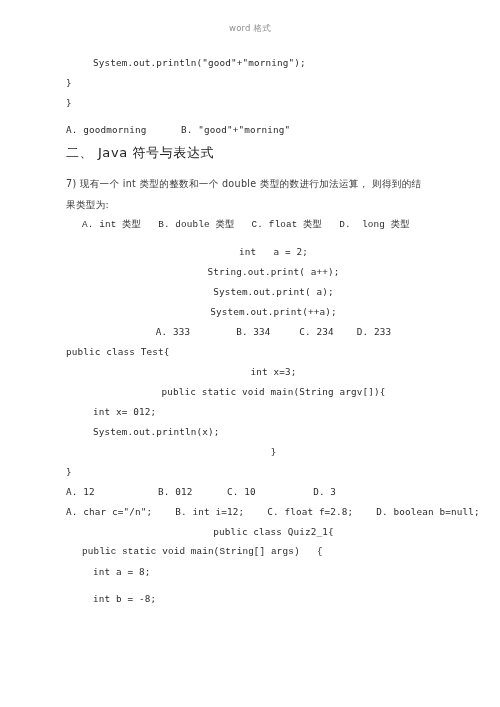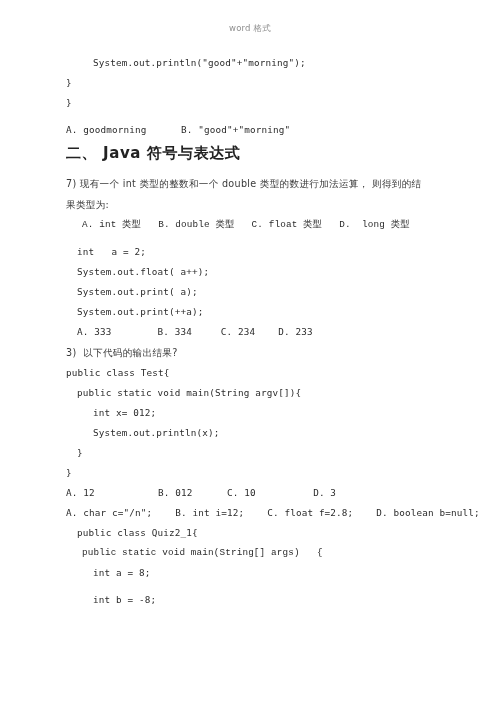--- a/index.html
+++ b/index.html
@@ -62,33 +62,33 @@
     font-family: "DejaVu Sans", "Liberation Sans", sans-serif;
     font-size: 9.6px;
     line-height: 21px;
     color: #3a3a3a;
     white-space: pre;
     letter-spacing: .3px;
   }
 
   .section-title {
     font-family: "DejaVu Sans", "Liberation Sans", sans-serif;
-    font-size: 15px;
+    font-size: 13px;
     line-height: 26px;
     color: #222;
     white-space: pre;
     letter-spacing: .6px;
-    font-weight: 700;
+    font-weight: 400;
   }
 
   .spacer-sm { height: 7px; }
 
   
   .i0 { padding-left: 0; }
-  .i1 { padding-left: 11px; }
+  .i1 { padding-left: 11px; text-align: center; }
   .i2 { padding-left: 16px; font-family: Liberation Mono, monospace; }
   .i3 { padding-left: 27px; }
 </style>
 </head>
 <body>
 
 <div class="page">
 
   <div class="page-header">word 格式</div>
 
@@ -98,26 +98,26 @@
       <div class="ln i0">}</div>
       <div class="spacer-sm"></div>
       <div class="ln i0">A. goodmorning      B. "good"+"morning"</div>
       <div class="section-title i0">二、 Java 符号与表达式</div>
       <div class="spacer-sm"></div>
       <div class="cn i0">7) 现有一个 int 类型的整数和一个 double 类型的数进行加法运算， 则得到的结</div>
       <div class="cn i0">果类型为:</div>
       <div class="ln i2">A. int 类型   B. double 类型   C. float 类型   D.  long 类型</div>
       <div class="spacer-sm"></div>
       <div class="ln i1">int   a = 2;</div>
-      <div class="ln i1">System.out.float( a++);</div>
+      <div class="ln i1">String.out.print( a++);</div>
       <div class="ln i1">System.out.print( a);</div>
       <div class="ln i1">System.out.print(++a);</div>
       <div class="ln i1">A. 333        B. 334     C. 234    D. 233</div>
-      <div class="cn i0">3)  以下代码的输出结果?</div>
       <div class="ln i0">public class Test{</div>
+      <div class="ln i1">int x=3;</div>
       <div class="ln i1">public static void main(String argv[]){</div>
       <div class="ln i3">int x= 012;</div>
       <div class="ln i3">System.out.println(x);</div>
       <div class="ln i1">}</div>
       <div class="ln i0">}</div>
       <div class="ln i0">A. 12           B. 012      C. 10          D. 3</div>
       <div class="ln i0">A. char c="/n";    B. int i=12;    C. float f=2.8;    D. boolean b=null;</div>
       <div class="ln i1">public class Quiz2_1{</div>
       <div class="ln i2">public static void main(String[] args)   {</div>
       <div class="ln i3">int a = 8;</div>

